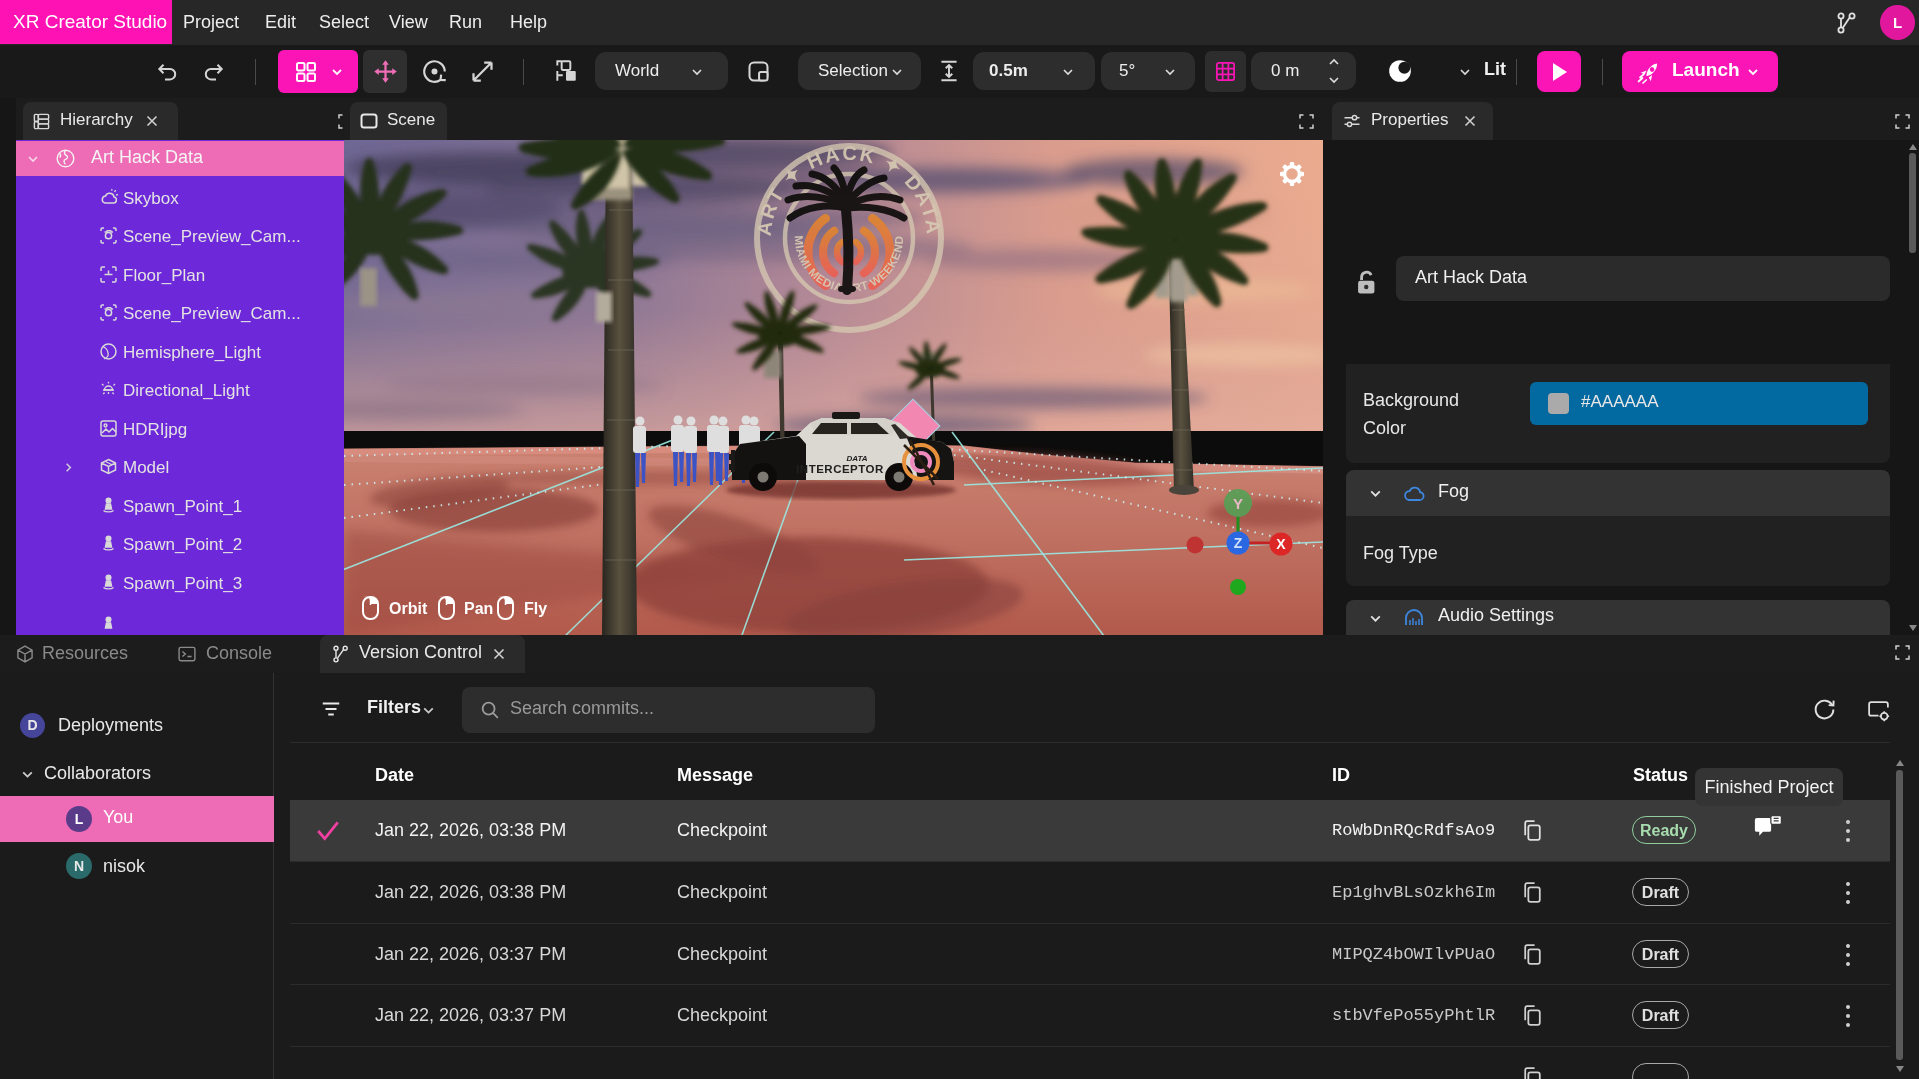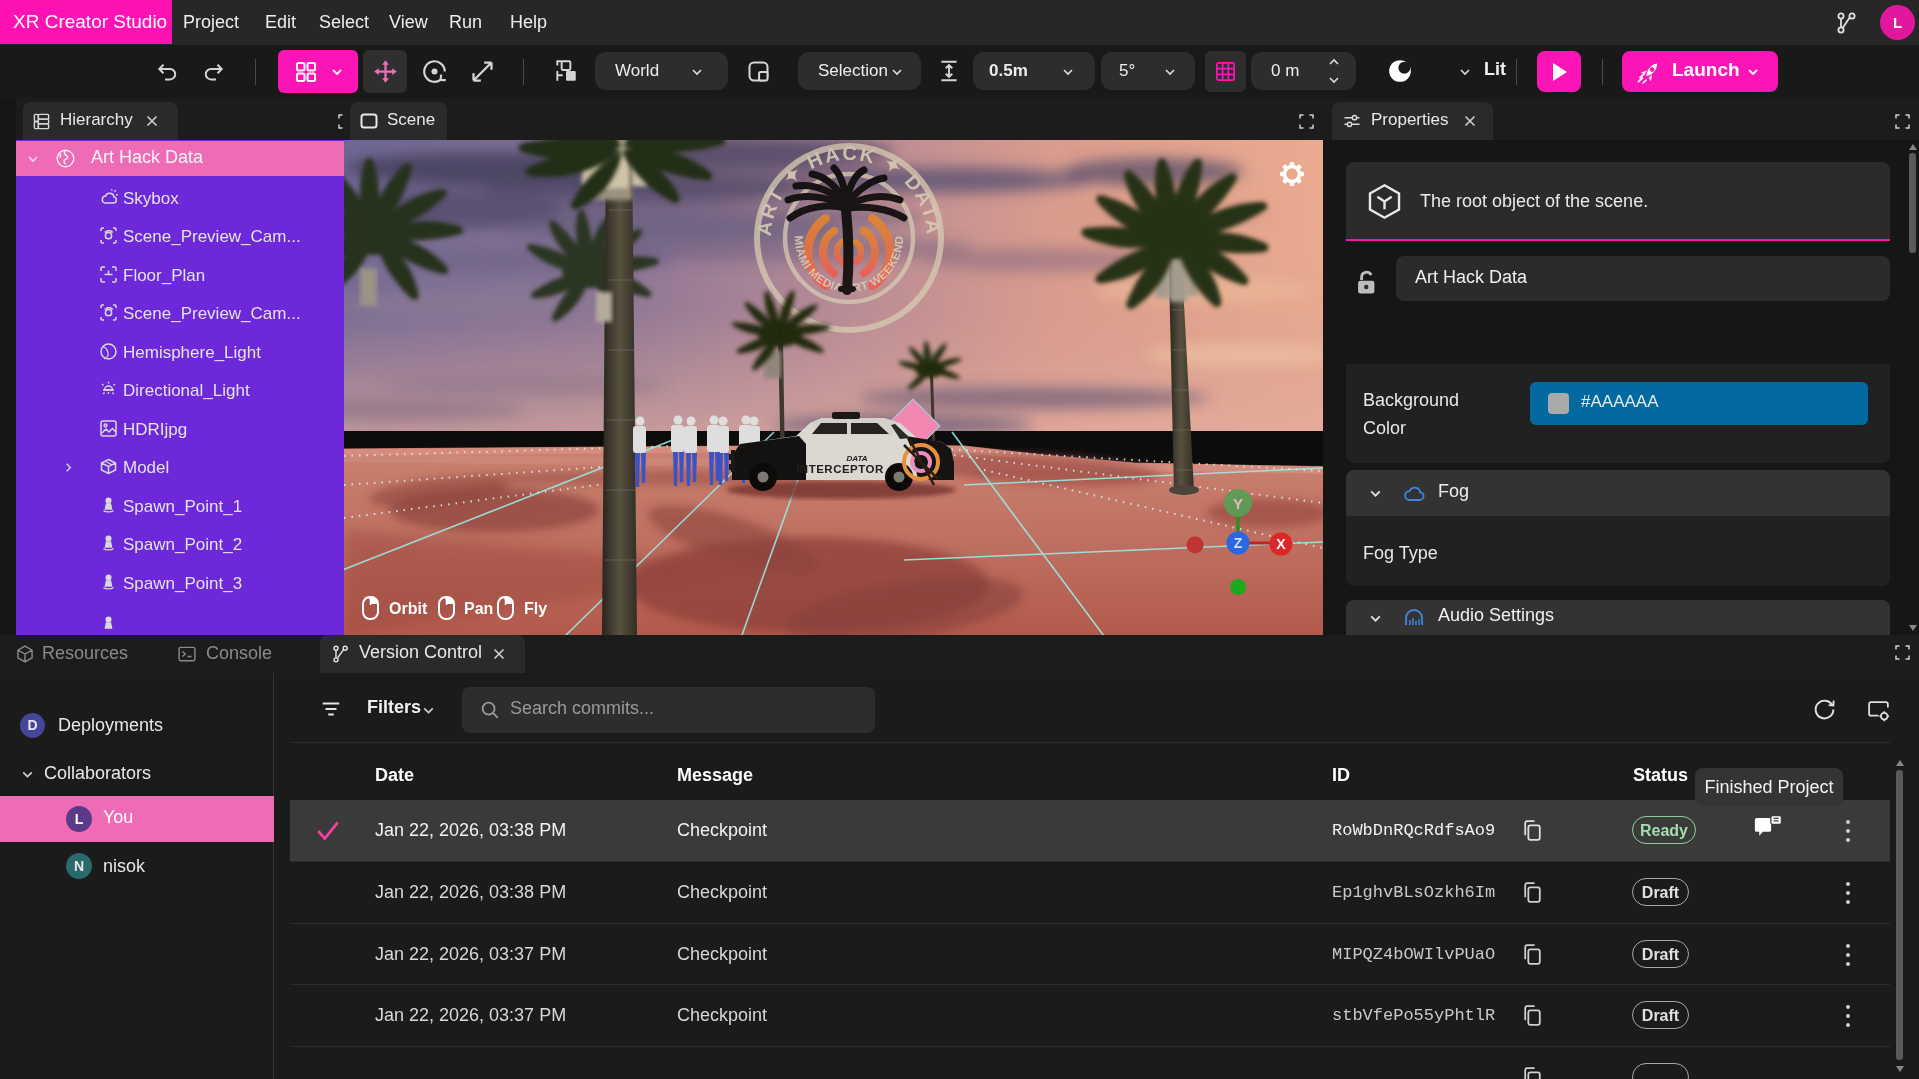--- a/index.html
+++ b/index.html
@@ -736,27 +736,20 @@
         <span style="position:absolute;left:39px;top:8px;">Properties</span>
         <svg class="abs" style="left:131px;top:12px;" width="14" height="14" viewBox="0 0 14 14" stroke="#cfcfcf" stroke-width="1.6">
             <path d="M2.5 2.5 L11.5 11.5 M11.5 2.5 L2.5 11.5"></path>
           </svg>
       </div>
       <svg class="fsicon" style="left:572px;top:16px;" viewBox="0 0 15 15" fill="none" stroke="#cfcfcf" stroke-width="1.5">
         <path d="M1 4.5 V1 H4.5 M10.5 1 H14 V4.5 M14 10.5 V14 H10.5 M4.5 14 H1 V10.5"></path>
       </svg>
     </div>
 
-    <div class="pcard" style="left:23px;top:64px;width:544px;height:79px;border-radius:8px 8px 0 0;border-bottom:2px solid #f613b2;">
-      <svg class="abs" style="left:18px;top:19px;" width="41" height="41" viewBox="0 0 24 24" fill="none" stroke="#e8e8e8" stroke-width="1.4">
-        <path d="M12 2.5 L20.5 7.25 V16.75 L12 21.5 L3.5 16.75 V7.25 Z"></path>
-        <path d="M12 12 L12 16.5 M12 12 L7.8 9.2 M12 12 L16.2 9.2"></path>
-      </svg>
-      <span style="position:absolute;left:74px;top:29px;color:#eaeaea;font-size:18px;">The root object of the scene.</span>
-    </div>
 
     <svg class="abs" style="left:31px;top:170px;" width="28" height="30" viewBox="0 0 24 24" fill="#bdbdbd">
       <rect x="3.5" y="10" width="14" height="11" rx="2"></rect>
       <path d="M6.5 9.5 V7 a4.3 4.3 0 0 1 8.2 -1.8" fill="none" stroke="#bdbdbd" stroke-width="2.4"></path>
       <circle cx="10.5" cy="15.5" r="1.9" fill="#2b2b2b"></circle>
     </svg>
     <div class="pcard" style="left:73px;top:158px;width:494px;height:45px;">
       <span style="position:absolute;left:19px;top:11px;color:#f0f0f0;font-size:18px;">Art Hack Data</span>
     </div>
 

